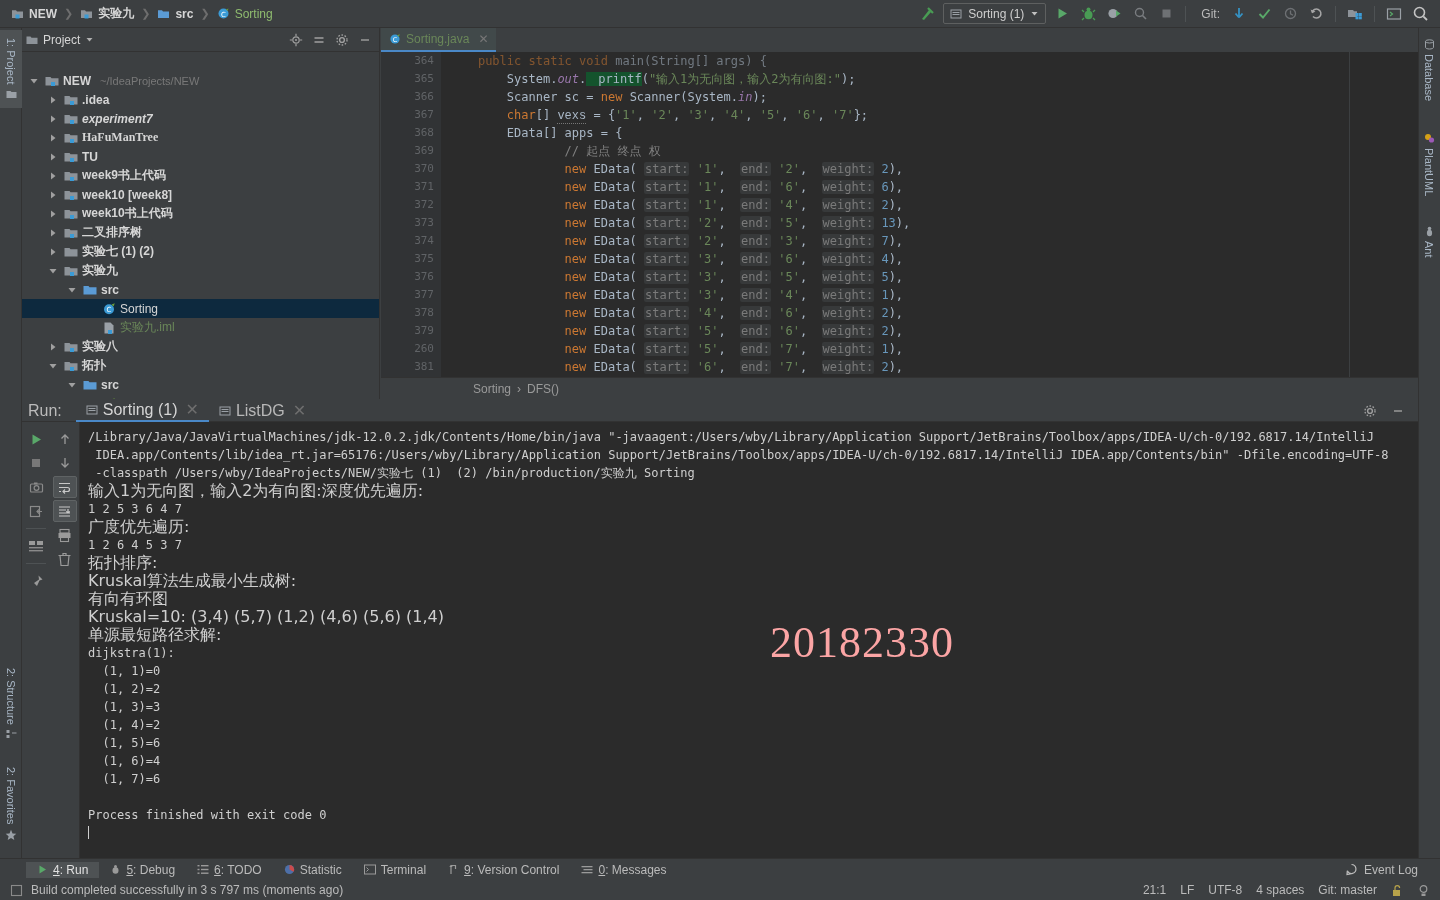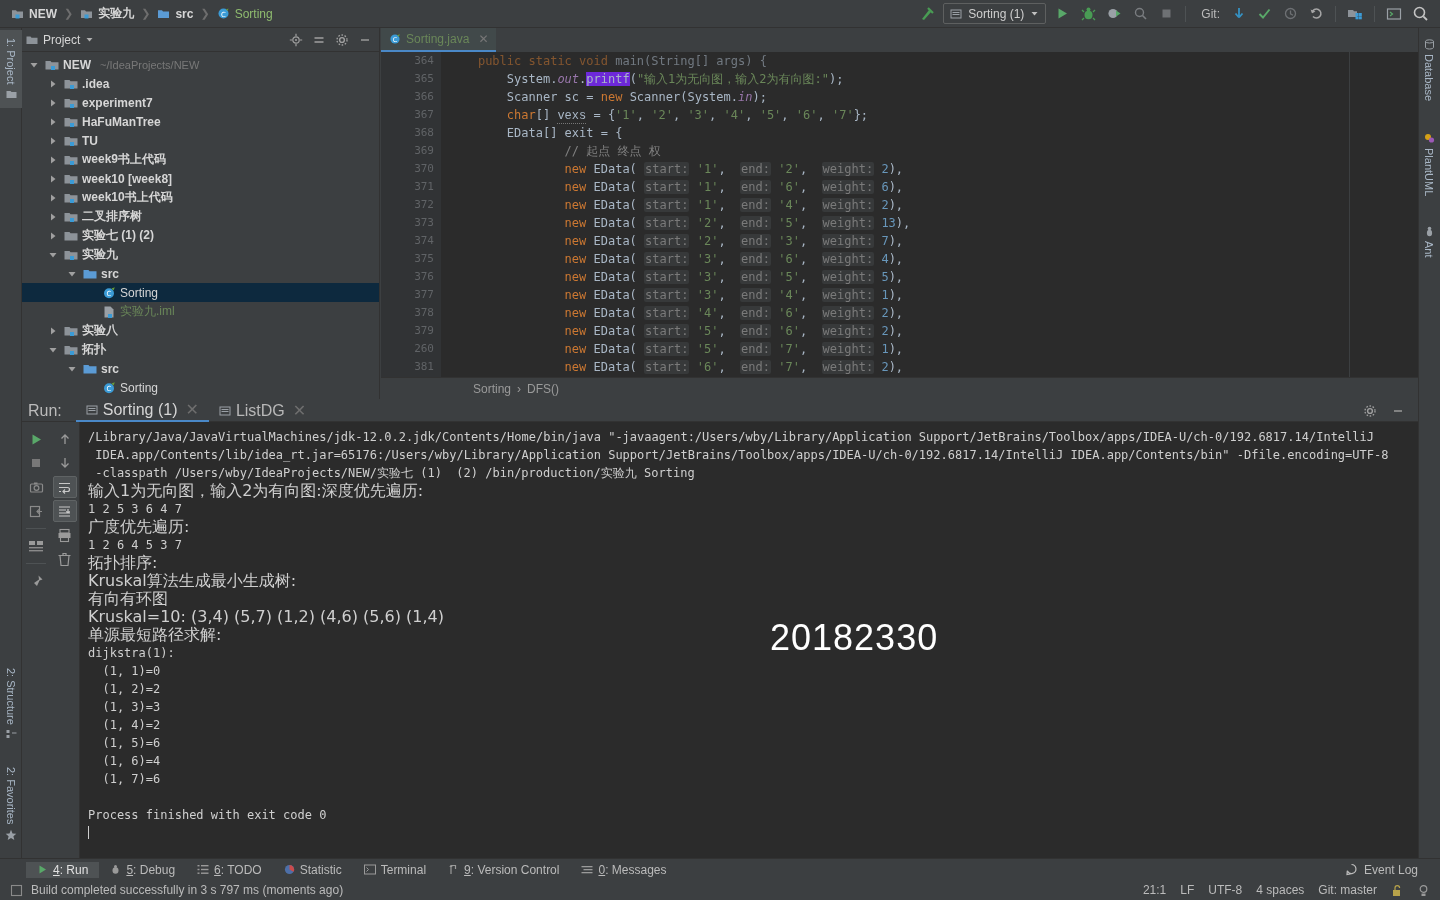--- a/index.html
+++ b/index.html
@@ -57,21 +57,21 @@
     writing-mode: vertical-rl; text-orientation: mixed;
     font-size: 11px; color: #a9b7c6; white-space: nowrap;
     display: flex; align-items: center; justify-content: center; gap: 4px;
     padding: 4px 0;
   }
 
   
   .projpanel {
     position: absolute; left: 22px; top: 28px; width: 358px; height: 371px;
     background: #3c3f41; border-right: 1px solid #323232;
-    display: flex; flex-direction: column;
+    display: flex; flex-direction: column; gap: 16px;
   }
   .projhdr {
     height: 24px; display: flex; align-items: center; padding: 0 4px;
     border-bottom: 1px solid #323232; gap: 5px;
   }
   .projhdr-title { font-size: 12px; color: #d6d6d6; display: flex; align-items: center; gap: 5px; }
   .projhdr-actions { margin-left: auto; display: flex; align-items: center; gap: 3px; }
   .tree { flex: 1; overflow: hidden; padding-top: 3px; font-size: 12px; }
   .trow {
     height: 19px; display: flex; align-items: center; gap: 4px;
@@ -107,21 +107,21 @@
   .gline { height: 18px; line-height: 18px; padding-right: 7px; font-size: 11px; }
   .codearea { position: absolute; left: 60px; top: 0; right: 0; height: 100%; }
   .cline { height: 18px; line-height: 18px; white-space: pre; padding-left: 8px; color: #a9b7c6; }
   .cline.cut { opacity: 0.55; }
   .kw { color: #cc7832; }
   .str { color: #6a8759; }
   .num { color: #6897bb; }
   .fld { color: #9876aa; font-style: italic; }
   .cmt { color: #808080; }
   .hint { color: #7a7a7a; background: #37393a; border-radius: 2px; padding: 0 1px; }
-  .mname { color: #a9b7c6; background: #6d28d9; }
+  .mname { color: #a9b7c6; background: #14532d; padding-left: 12px; }
   .cls { color: #a9b7c6; }
   .localv { color: #a9b7c6; }
   .vexsu { color: #a9b7c6; border-bottom: 1px dotted #777; font-family: Liberation Mono, monospace; }
   .editvert {
     position: absolute; left: 968px; top: 0; width: 1px; height: 100%; background: #3c3f41;
   }
   .breadcrumbbar {
     height: 22px; background: #3c3f41; display: flex; align-items: center;
     padding-left: 92px; gap: 6px; font-size: 12px; color: #9a9a9a;
     border-top: 1px solid #323232;
@@ -153,21 +153,21 @@
 
   .console {
     flex: 1; background: #2b2b2b; position: relative; overflow: hidden;
     font-family: "DejaVu Sans Mono", monospace; font-size: 12px; color: #cfcfcf;
     padding: 6px 0 0 8px;
   }
   .conline { height: 18px; line-height: 18px; white-space: pre; }
   .conline.cn { font-family: "DejaVu Sans", sans-serif; font-size: 16px; }
   .watermark {
     position: absolute; left: 690px; top: 195px;
-    font-family: Liberation Sans, sans-serif; font-size: 36px; color: #ffffff;
+    font-family: Liberation Serif, serif; font-size: 44px; color: #fca5a5;
     letter-spacing: 1px;
   }
   .caret { display:inline-block; width:1px; height:13px; background:#cfcfcf; vertical-align:-2px; }
 
   
   .bottombar {
     position: absolute; left: 0; top: 858px; width: 1440px; height: 22px;
     background: #3c3f41; display: flex; align-items: center; gap: 0;
     padding-left: 26px; font-size: 12px; border-top: 1px solid #323232;
   }
@@ -459,35 +459,35 @@
             </svg>
           </span>
           <span class="ico">
             <svg width="14" height="14" viewBox="0 0 14 14">
               <path d="M0.5 3h5l1 1.2h7V11.5h-13z" fill="#8d9399"></path>
               <rect x="6" y="8" width="4" height="4" fill="#3b9bd6"></rect>
             </svg>
           </span>
           <span class="tlabel bold">.idea</span>
         </div>
-        <div class="trow" style="padding-left: 27px;">
+        <div class="trow" style="padding-left: 27px; font-style: italic;">
           <span class="tw">
             <svg width="8" height="8" viewBox="0 0 8 8">
               <path d="M2 0.5 L2 7.5 L6.5 4z" fill="#a0a0a0"></path>
             </svg>
           </span>
           <span class="ico">
             <svg width="14" height="14" viewBox="0 0 14 14">
               <path d="M0.5 3h5l1 1.2h7V11.5h-13z" fill="#8d9399"></path>
               <rect x="6" y="8" width="4" height="4" fill="#3b9bd6"></rect>
             </svg>
           </span>
           <span class="tlabel bold">experiment7</span>
         </div>
-        <div class="trow" style="padding-left: 27px;">
+        <div class="trow" style="padding-left: 27px; font-family: Liberation Serif, serif;">
           <span class="tw">
             <svg width="8" height="8" viewBox="0 0 8 8">
               <path d="M2 0.5 L2 7.5 L6.5 4z" fill="#a0a0a0"></path>
             </svg>
           </span>
           <span class="ico">
             <svg width="14" height="14" viewBox="0 0 14 14">
               <path d="M0.5 3h5l1 1.2h7V11.5h-13z" fill="#8d9399"></path>
               <rect x="6" y="8" width="4" height="4" fill="#3b9bd6"></rect>
             </svg>
@@ -713,21 +713,21 @@
           <div class="gline">378</div>
           <div class="gline">379</div>
           <div class="gline">260</div>
           <div class="gline">381</div>
         </div>
       <div class="codearea">
           <div class="cline cut">    <span class="kw">public static void </span>main(String[] args) {</div>
           <div class="cline">        System.<span class="fld">out</span>.<span class="mname">printf</span>(<span class="str">"输入1为无向图，输入2为有向图:"</span>);</div>
           <div class="cline">        Scanner <span class="localv">sc</span> = <span class="kw">new </span>Scanner(System.<span class="fld">in</span>);</div>
           <div class="cline">        <span class="kw">char</span>[] <span class="vexsu">vexs</span> = {<span class="str">'1'</span>, <span class="str">'2'</span>, <span class="str">'3'</span>, <span class="str">'4'</span>, <span class="str">'5'</span>, <span class="str">'6'</span>, <span class="str">'7'</span>};</div>
-          <div class="cline">        EData[] exit = {</div>
+          <div class="cline">        EData[] apps = {</div>
           <div class="cline">                <span class="cmt">// 起点 终点 权</span></div>
           <div class="cline">                <span class="kw">new </span><span class="cls">EData(</span> <span class="hint">start:</span> <span class="str">'1'</span>,  <span class="hint">end:</span> <span class="str">'2'</span>,  <span class="hint">weight:</span> <span class="num">2</span>),</div>
           <div class="cline">                <span class="kw">new </span><span class="cls">EData(</span> <span class="hint">start:</span> <span class="str">'1'</span>,  <span class="hint">end:</span> <span class="str">'6'</span>,  <span class="hint">weight:</span> <span class="num">6</span>),</div>
           <div class="cline">                <span class="kw">new </span><span class="cls">EData(</span> <span class="hint">start:</span> <span class="str">'1'</span>,  <span class="hint">end:</span> <span class="str">'4'</span>,  <span class="hint">weight:</span> <span class="num">2</span>),</div>
           <div class="cline">                <span class="kw">new </span><span class="cls">EData(</span> <span class="hint">start:</span> <span class="str">'2'</span>,  <span class="hint">end:</span> <span class="str">'5'</span>,  <span class="hint">weight:</span> <span class="num">13</span>),</div>
           <div class="cline">                <span class="kw">new </span><span class="cls">EData(</span> <span class="hint">start:</span> <span class="str">'2'</span>,  <span class="hint">end:</span> <span class="str">'3'</span>,  <span class="hint">weight:</span> <span class="num">7</span>),</div>
           <div class="cline">                <span class="kw">new </span><span class="cls">EData(</span> <span class="hint">start:</span> <span class="str">'3'</span>,  <span class="hint">end:</span> <span class="str">'6'</span>,  <span class="hint">weight:</span> <span class="num">4</span>),</div>
           <div class="cline">                <span class="kw">new </span><span class="cls">EData(</span> <span class="hint">start:</span> <span class="str">'3'</span>,  <span class="hint">end:</span> <span class="str">'5'</span>,  <span class="hint">weight:</span> <span class="num">5</span>),</div>
           <div class="cline">                <span class="kw">new </span><span class="cls">EData(</span> <span class="hint">start:</span> <span class="str">'3'</span>,  <span class="hint">end:</span> <span class="str">'4'</span>,  <span class="hint">weight:</span> <span class="num">1</span>),</div>
           <div class="cline">                <span class="kw">new </span><span class="cls">EData(</span> <span class="hint">start:</span> <span class="str">'4'</span>,  <span class="hint">end:</span> <span class="str">'6'</span>,  <span class="hint">weight:</span> <span class="num">2</span>),</div>

